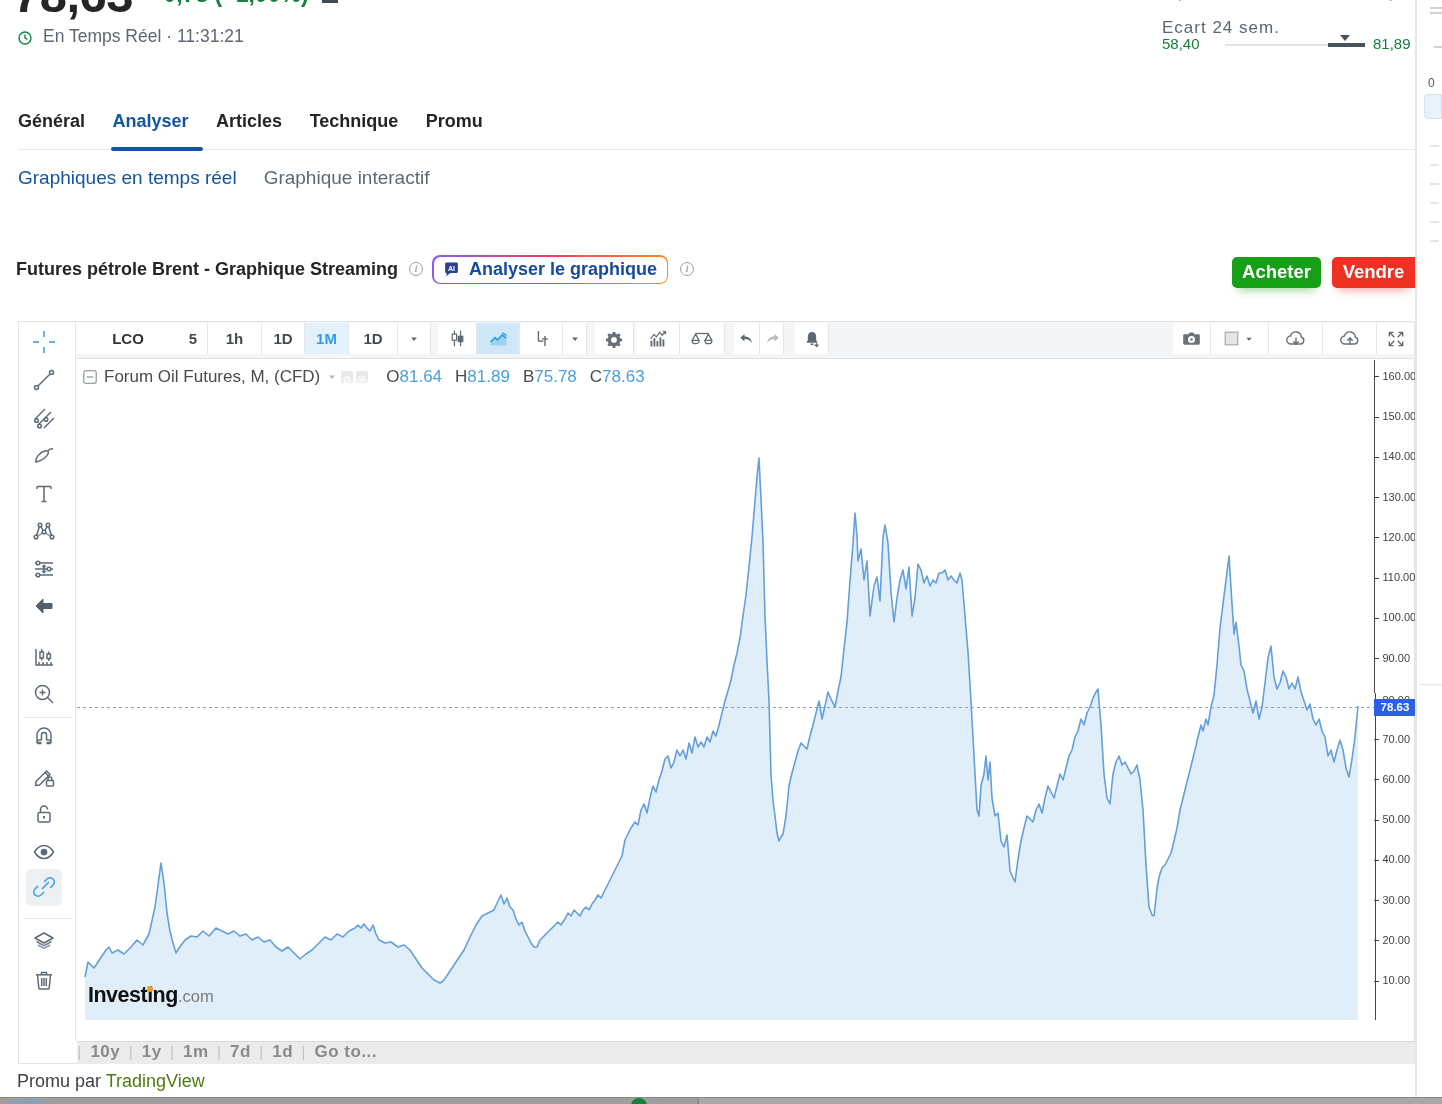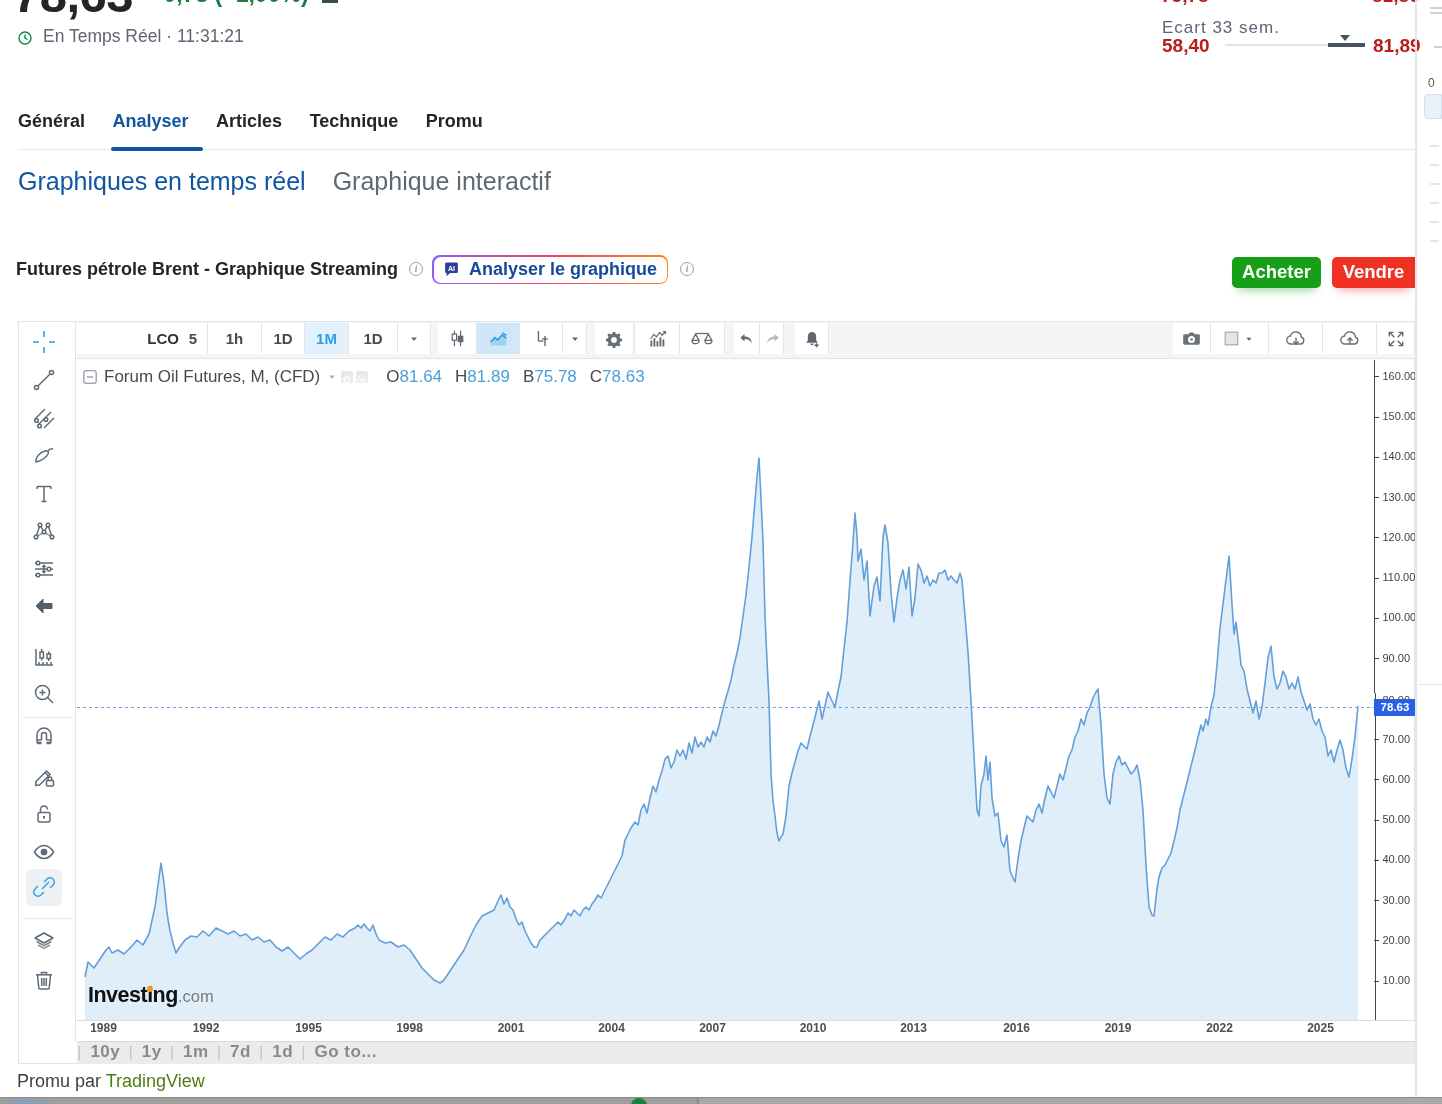--- a/index.html
+++ b/index.html
@@ -1,27 +1,27 @@
 <!DOCTYPE html>
 <html><head><meta charset="utf-8">
 <style>
 *{margin:0;padding:0;box-sizing:border-box}
 html,body{width:1442px;height:1104px;overflow:hidden;background:#fff;
 font-family:"Liberation Sans",sans-serif;position:relative}
 .abs{position:absolute}
 #bigprice{left:13px;top:-33px;font-size:49px;font-weight:bold;color:#232526;letter-spacing:-0.5px}
 #bigchg{left:150px;top:-19px;font-size:23px;font-weight:bold;color:#177e3e}
 #rt{left:43px;top:26px;font-size:17.5px;color:#5e6672}
-.b17{font-size:19px;font-weight:bold;color:#b91c1c;line-height:1}
+.b17{font-size:15px;font-weight:normal;color:#15803d;line-height:1}
 #ecart{left:1162px;top:18px;font-size:17px;letter-spacing:1px;color:#5d6576}
 #tabs{left:18px;top:111px;font-size:18px;font-weight:bold;color:#232526}
 #tabs span{margin-right:27.5px}
 #tabline{left:18px;top:148.5px;width:1397px;height:1.5px;background:#e7eaec}
 #tabblue{left:111px;top:147px;width:92px;height:3.5px;background:#1256a0;border-radius:2px}
-#sublinks{left:18px;top:167px;font-size:25px;color:#1256a0}
+#sublinks{left:18px;top:167px;font-size:19px;color:#1256a0}
 #title{left:16px;top:259px;font-size:18px;font-weight:bold;color:#232526}
 .info{width:14px;height:14px;border:1.3px solid #9aa0a8;border-radius:50%;color:#9aa0a8;
 font-size:9.5px;text-align:center;line-height:13px;font-style:italic;font-weight:bold;font-family:"Liberation Serif",serif}
 #analyse{left:432px;top:255px;width:236px;height:29px;border-radius:8px;
 background:linear-gradient(90deg,#8b5cf6,#ef4060,#f58a1f);padding:1.5px}
 #analyse .in{width:100%;height:100%;background:#fff;border-radius:6.5px;display:flex;
 align-items:center;justify-content:center;gap:9px;font-size:18px;font-weight:bold;color:#17499c}
 .buybtn{left:1232px;top:257px;width:89px;height:31px;background:#17a017;border-radius:5px;
 color:#fff;font-size:18.5px;font-weight:bold;text-align:center;line-height:30px;
 box-shadow:0 8px 10px -6px rgba(23,160,23,.45)}
@@ -60,21 +60,21 @@
 <div class="abs" id="bigprice">78,63</div>
 <div class="abs" id="bigchg">+0,78 (+1,00%)</div>
 <div class="abs" style="left:322px;top:0;width:16px;height:3px;background:#3c4a52"></div>
 <svg class="abs" style="left:18px;top:31px" width="14" height="14" viewBox="0 0 14 14">
     <circle cx="7" cy="7" r="6" fill="none" stroke="#12834a" stroke-width="1.4"></circle>
     <path d="M7,3.5 L7,7 L9.5,8.5" fill="none" stroke="#12834a" stroke-width="1.4"></path>
   </svg>
 <div class="abs" id="rt">En Temps Réel · 11:31:21</div>
 <div class="abs b17" style="left:1161px;top:-14px">75,78</div>
 <div class="abs b17" style="left:1372px;top:-14px">81,80</div>
-<div class="abs" id="ecart">Ecart 33 sem.</div>
+<div class="abs" id="ecart">Ecart 24 sem.</div>
 <div class="abs b17" style="left:1162px;top:36px">58,40</div>
 <div class="abs" style="left:1225px;top:43.5px;width:140px;height:2.5px;background:#e0e3e7"></div>
 <div class="abs" style="left:1328px;top:43px;width:37px;height:3.5px;background:#49525f"></div>
 <div class="abs" style="left:1340px;top:35px;width:0;height:0;border-left:5px solid transparent;border-right:5px solid transparent;border-top:6px solid #49525f"></div>
 <div class="abs b17" style="left:1373px;top:36px">81,89</div>
 <div class="abs" id="tabs"><span>Général</span><span style="color:#1256a0">Analyser</span><span>Articles</span><span>Technique</span><span>Promu</span></div>
 <div class="abs" id="tabline"></div>
 <div class="abs" id="tabblue"></div>
 <div class="abs" id="sublinks">Graphiques en temps réel<span style="color:#5d6a75;margin-left:27px">Graphique interactif</span></div>
 <div class="abs" id="title">Futures pétrole Brent - Graphique Streaming</div>
@@ -230,21 +230,21 @@
           <path d="M5.5,7 L6.8,20 a1.5,1.5 0 0 0 1.5,1 L15.7,21 a1.5,1.5 0 0 0 1.5,-1 L18.5,7"></path>
           <line x1="4" y1="6.8" x2="20" y2="6.8"></line>
           <path d="M9.5,6.8 L9.5,4.5 L14.5,4.5 L14.5,6.8"></path>
           <line x1="9.7" y1="10" x2="9.7" y2="18"></line>
           <line x1="12" y1="10" x2="12" y2="18"></line>
           <line x1="14.3" y1="10" x2="14.3" y2="18"></line>
         </g>
       </svg>
     </div>
 <div id="ttb">
-      <div class="tbtn" style="left:0px;width:103px;justify-content:flex-end;">
+      <div class="tbtn" style="left:0px;width:103px;justify-content:center;">
         <span class="lco">LCO</span>
       </div>
       <div class="tbtn" style="left:102px;width:29px">
         <span class="tt">5</span>
       </div>
       <div class="tbtn" style="left:131px;width:54px">
         <span class="tt">1h</span>
       </div>
       <div class="tbtn" style="left:185px;width:43px">
         <span class="tt">1D</span>
@@ -456,35 +456,20 @@
 <text x="1305.5" y="503.3" font-size="11" fill="#3f3f3f">40.00</text>
 <line x1="1297" y1="540.6" x2="1301.5" y2="540.6" stroke="#454545" stroke-width="1" shape-rendering="crispEdges"></line>
 <text x="1305.5" y="543.6" font-size="11" fill="#3f3f3f">30.00</text>
 <line x1="1297" y1="580.8" x2="1301.5" y2="580.8" stroke="#454545" stroke-width="1" shape-rendering="crispEdges"></line>
 <text x="1305.5" y="583.8" font-size="11" fill="#3f3f3f">20.00</text>
 <line x1="1297" y1="621.1" x2="1301.5" y2="621.1" stroke="#454545" stroke-width="1" shape-rendering="crispEdges"></line>
 <text x="1305.5" y="624.1" font-size="11" fill="#3f3f3f">10.00</text>
     </svg>
 <div id="pricelabel">78.63</div>
 <div id="logo">Investing<span class="com">.com</span><div style="position:absolute;left:58.5px;top:3px;width:6px;height:6px;border-radius:50%;background:#f59a28"></div></div>
-<div id="xaxis">
-      <span class="yl" style="left:6.5px">1989</span>
-      <span class="yl" style="left:109px">1992</span>
-      <span class="yl" style="left:211.5px">1995</span>
-      <span class="yl" style="left:312.5px">1998</span>
-      <span class="yl" style="left:414px">2001</span>
-      <span class="yl" style="left:514.5px">2004</span>
-      <span class="yl" style="left:615.5px">2007</span>
-      <span class="yl" style="left:716px">2010</span>
-      <span class="yl" style="left:816.5px">2013</span>
-      <span class="yl" style="left:919.5px">2016</span>
-      <span class="yl" style="left:1021px">2019</span>
-      <span class="yl" style="left:1122.5px">2022</span>
-      <span class="yl" style="left:1223.5px">2025</span>
-    </div>
 <div id="rangebar">
       <span style="position:absolute;left:-8px"><span class="sep">|</span>10y<span class="sep">|</span>1y<span class="sep">|</span>1m<span class="sep">|</span>7d<span class="sep">|</span>1d<span class="sep">|</span>Go to...</span>
     </div>
 </div>
 <div class="abs" id="promu">Promu par <a>TradingView</a></div>
 <div class="abs" id="vline"></div>
 <div class="abs" style="left:1430px;top:7px;width:12px;height:2px;background:#ccd2d8"></div>
 <div class="abs" style="left:1430px;top:12px;width:12px;height:2px;background:#ccd2d8"></div>
 <div class="abs" style="left:1434px;top:46px;width:8px;height:2px;background:#ccd2d8"></div>
 <div class="abs" style="left:1428px;top:76px;font-size:12px;color:#555">0</div>

